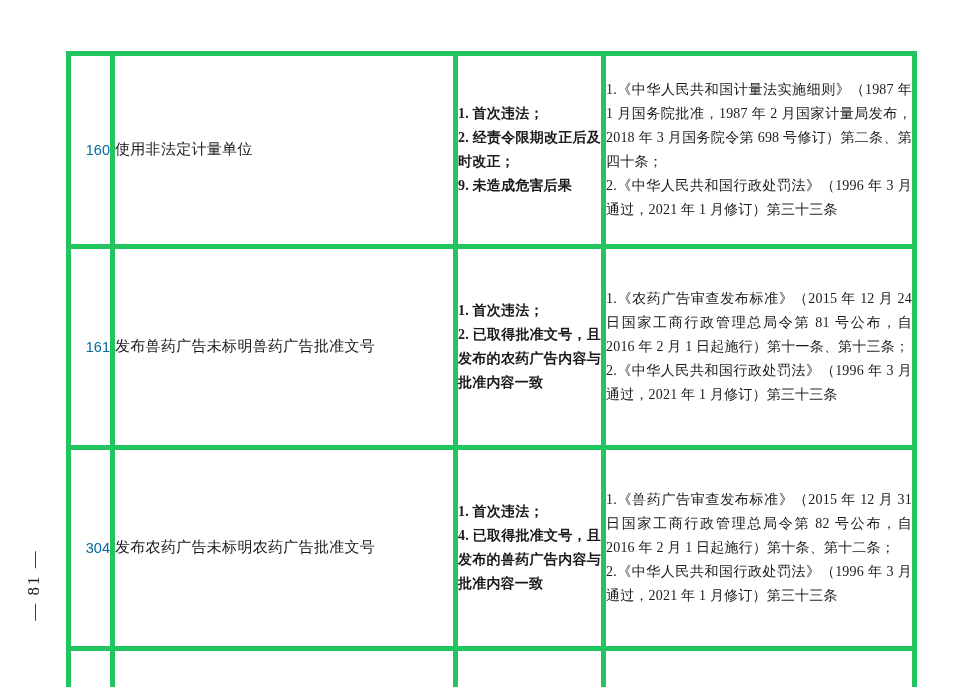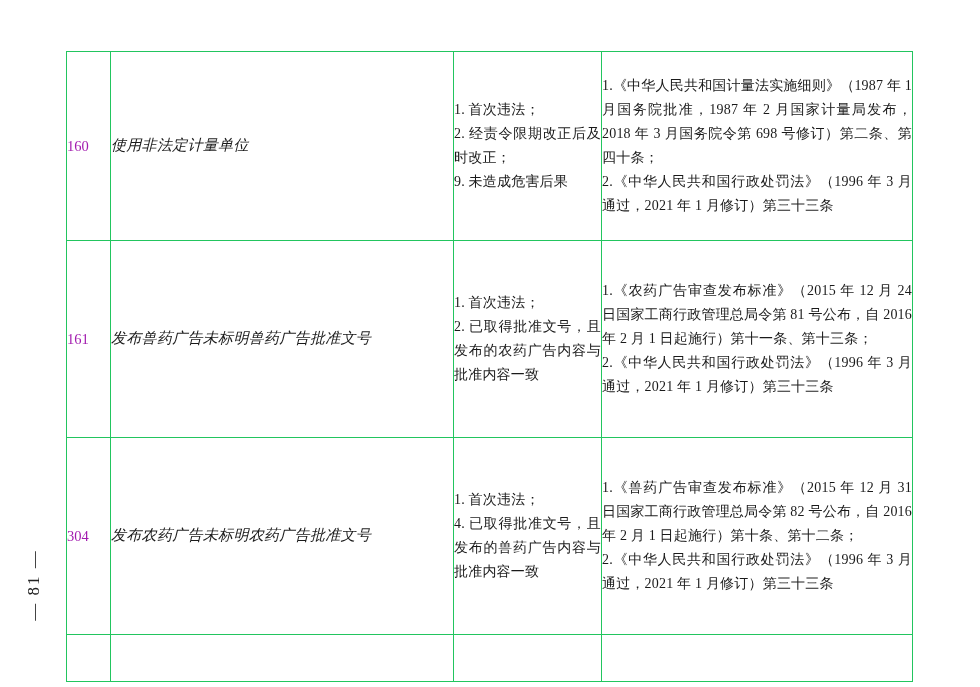--- a/index.html
+++ b/index.html
@@ -45,50 +45,50 @@
 
   table.doc-table {
     position: absolute;
     left: 66px;
     top: 51px;
     width: 846px;
     border-collapse: collapse;
     table-layout: fixed;
   }
   table.doc-table td {
-    border: 1px solid #22c55e;
+    border: 5px solid #22c55e;
     vertical-align: middle;
     padding: 0;
   }
 
   .col-no    { width: 44px; }
   .col-item  { width: 343px; }
   .col-cond  { width: 148px; }
   .col-basis { width: 311px; }
 
   .cell-no {
-    text-align: left;
+    text-align: right;
     font-size: 14.5px;
-    font-family: Liberation Serif, serif;
-    color: #a21caf;
+    font-family: Liberation Sans, sans-serif;
+    color: #0369a1;
   }
   .cell-item {
     padding: 6px 10px 6px 14px;
     font-size: 15px;
     line-height: 1.55;
     letter-spacing: 0.3px;
-    font-style: italic;
   }
   .cell-cond {
     padding: 10px 9px 10px 10px;
     font-size: 14px;
     line-height: 1.72;
     letter-spacing: 0.2px;
     text-align: justify;
     text-justify: inter-ideograph;
+    font-weight: bold;
   }
   .cell-basis {
     padding: 10px 10px 10px 11px;
     font-size: 14px;
     line-height: 1.72;
     letter-spacing: 0.2px;
     text-align: justify;
     text-justify: inter-ideograph;
   }
   .row-tall-1 td { height: 188px; }

